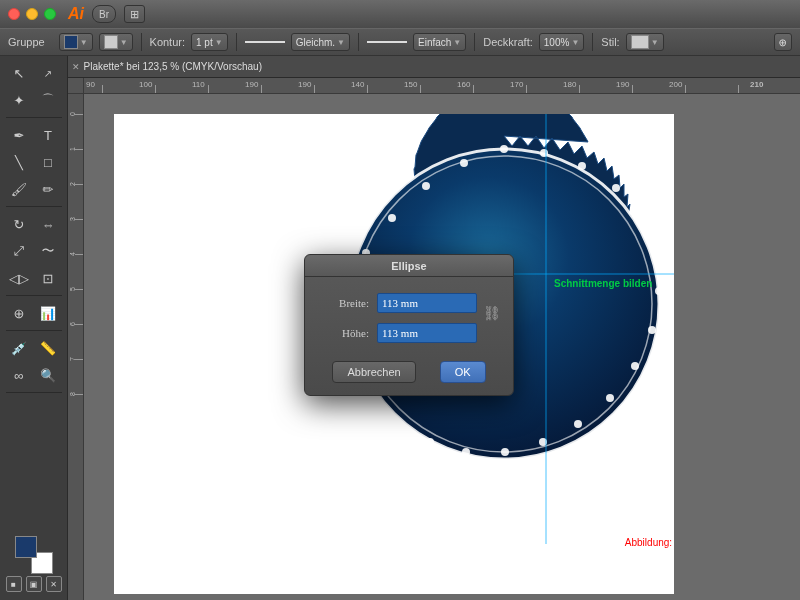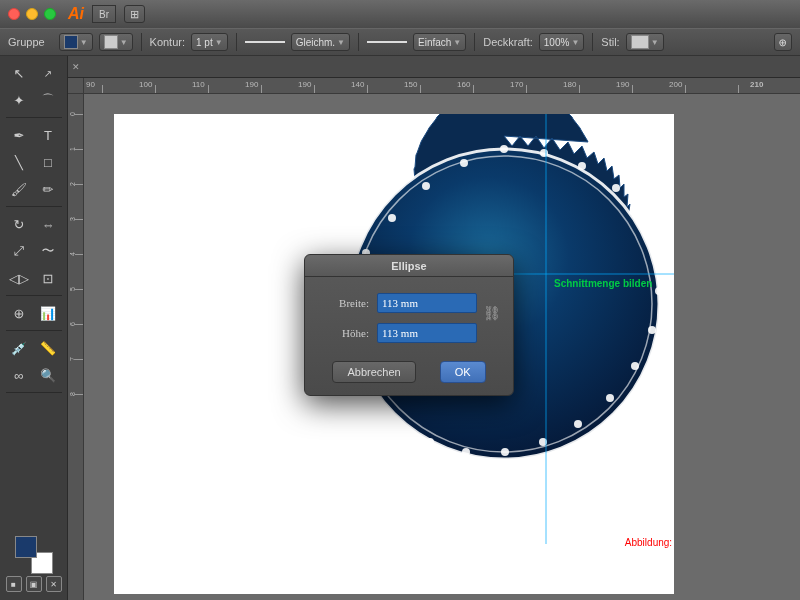--- a/index.html
+++ b/index.html
@@ -12,21 +12,21 @@
     }
     .traffic-lights { display: flex; gap: 6px; align-items: center; }
     .tl { width: 12px; height: 12px; border-radius: 50%; }
     .tl-red { background: #ff5f57; border: 1px solid #e0443e; }
     .tl-yellow { background: #febc2e; border: 1px solid #d4a017; }
     .tl-green { background: #28c840; border: 1px solid #1aab29; }
     .ai-logo { color: #ff6b00; font-size: 16px; font-weight: bold; font-style: italic; margin-left: 4px; }
     .titlebar-btn {
       background: linear-gradient(to bottom, #666, #555);
       border: 1px solid #333;
-      border-radius: 0;
+      border-radius: 8px;
       color: #ccc;
       font-size: 10px;
       padding: 1px 6px;
       height: 18px;
       display: flex; align-items: center;
     }
     .titlebar-icon-btn {
       background: linear-gradient(to bottom, #666, #555);
       border: 1px solid #333;
       border-radius: 3px;
@@ -336,20 +336,21 @@
         <div class="color-mode-btn">▣</div>
         <div class="color-mode-btn">✕</div>
       </div>
     </div>
   </div>
 
   <div id="canvas-area">
 
     <div id="tabbar">
       <span class="tab-close">✕</span>
+      <span class="tab-label">Plakette* bei 123,5 % (CMYK/Vorschau)</span>
     </div>
 
     <div id="canvas-with-rulers">
       <div id="ruler-row">
         <div id="ruler-corner"></div>
         <div id="h-ruler">
 
           <div style="position:relative;height:100%;">
             <span class="ruler-num" style="left:2px;">90</span>
             <span class="ruler-tick ruler-tick-major" style="left:18px;"></span>

